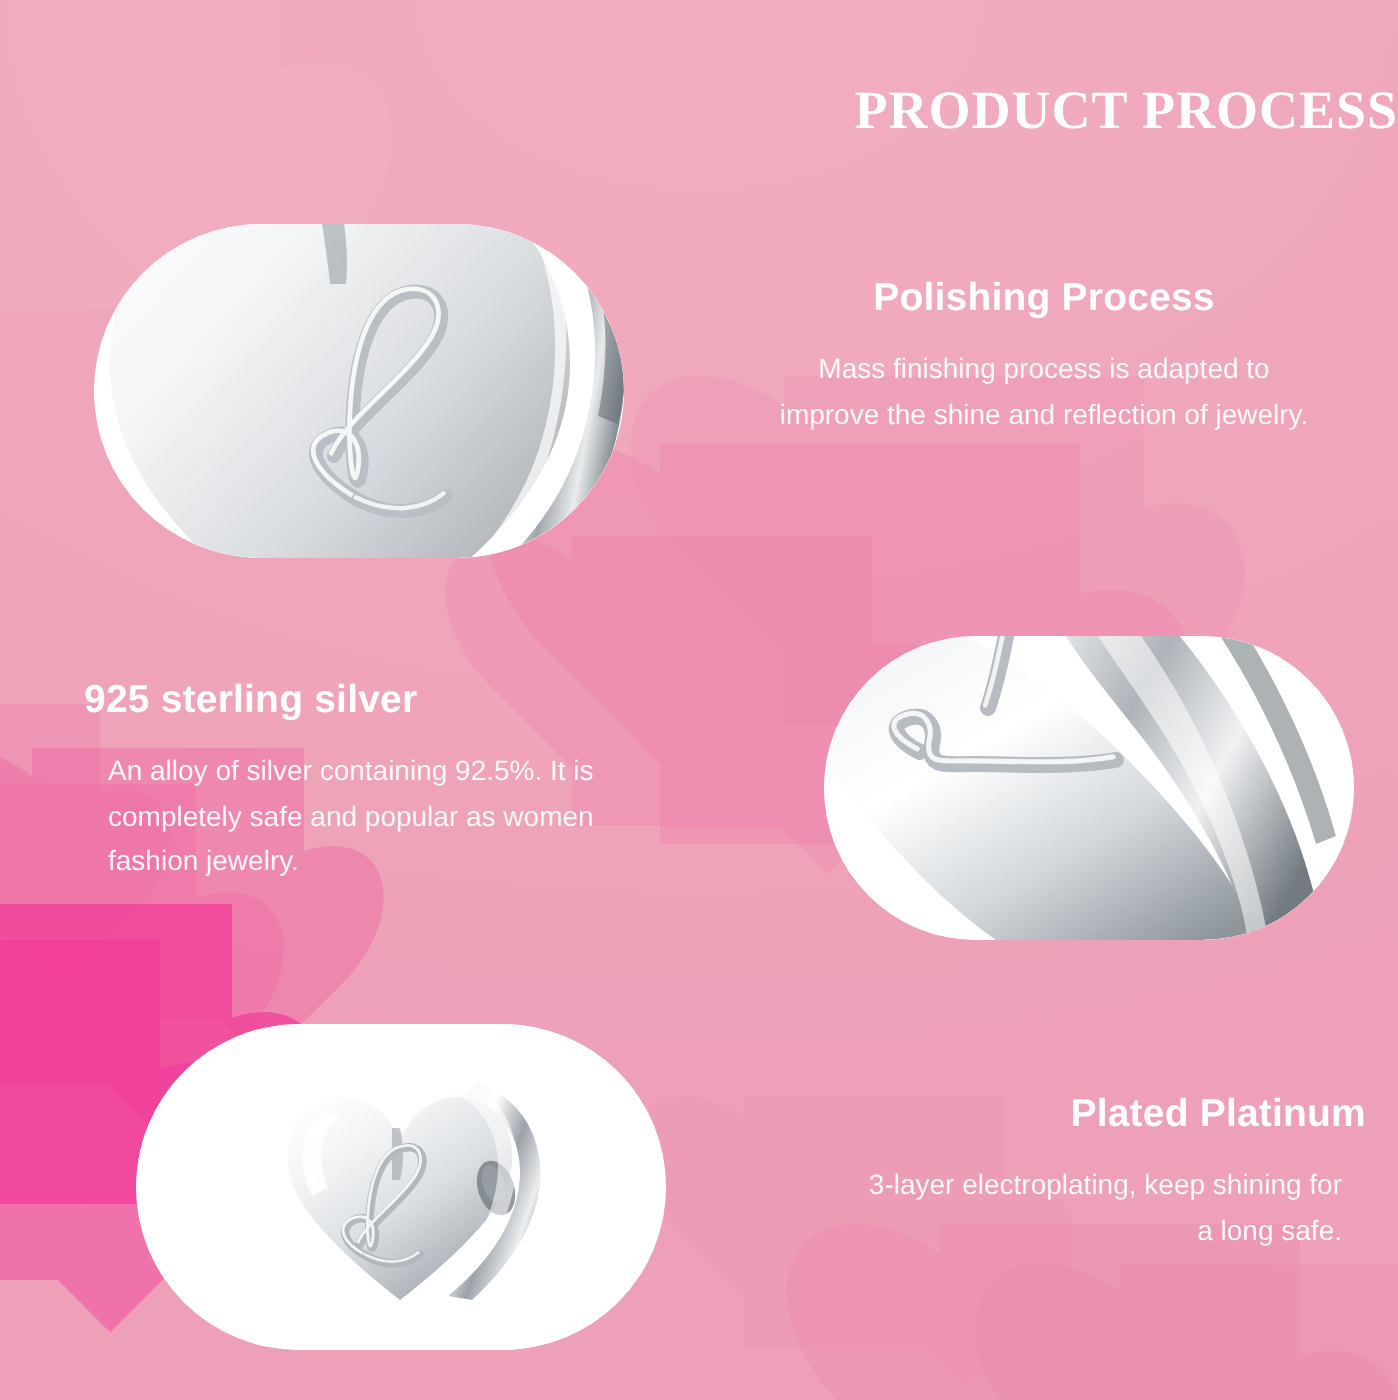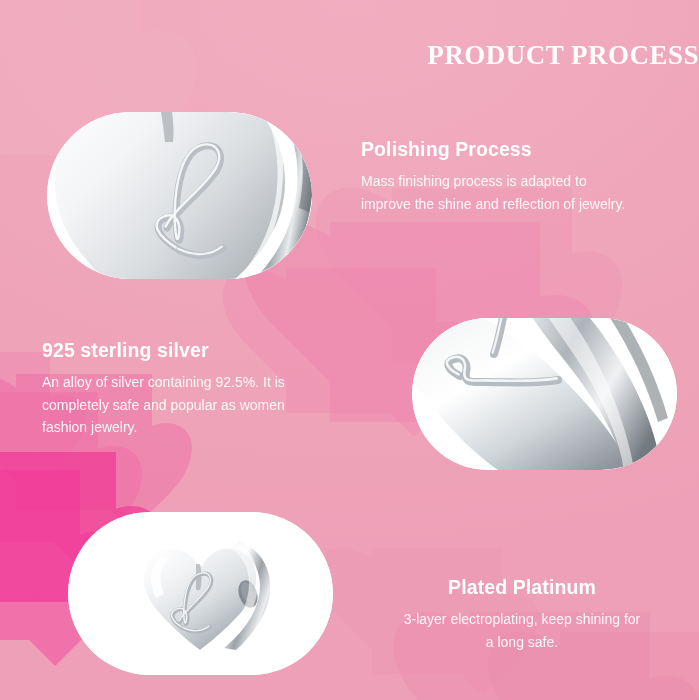--- a/index.html
+++ b/index.html
@@ -84,31 +84,31 @@
   
   .block{position:absolute;}
   .block h3{
     margin:0 0 9px 0;
     font-size:19.5px;
     font-weight:bold;
     color:#ffffff;
     letter-spacing:.1px;
   }
   .block p{
-    margin:0;
+    margin:12px;
     font-size:14px;
     line-height:1.62;
     color:#ffffff;
     opacity:.93;
   }
   .block p span{display:block;}
 
-  #block1{left:361px;top:138px;width:322px;text-align:left;}
+  #block1{left:361px;top:138px;width:322px;text-align:center;}
   #block2{left:42px;top:339px;width:326px;text-align:left;}
-  #block3{left:361px;top:576px;width:322px;text-align:center;}
+  #block3{left:361px;top:546px;width:322px;text-align:right;}
 </style>
 </head>
 <body>
 
 <div id="page">
 
   <div class="deco-layer">
     <div class="heart" id="h12">
         <span class="stem"></span>
       </div>

